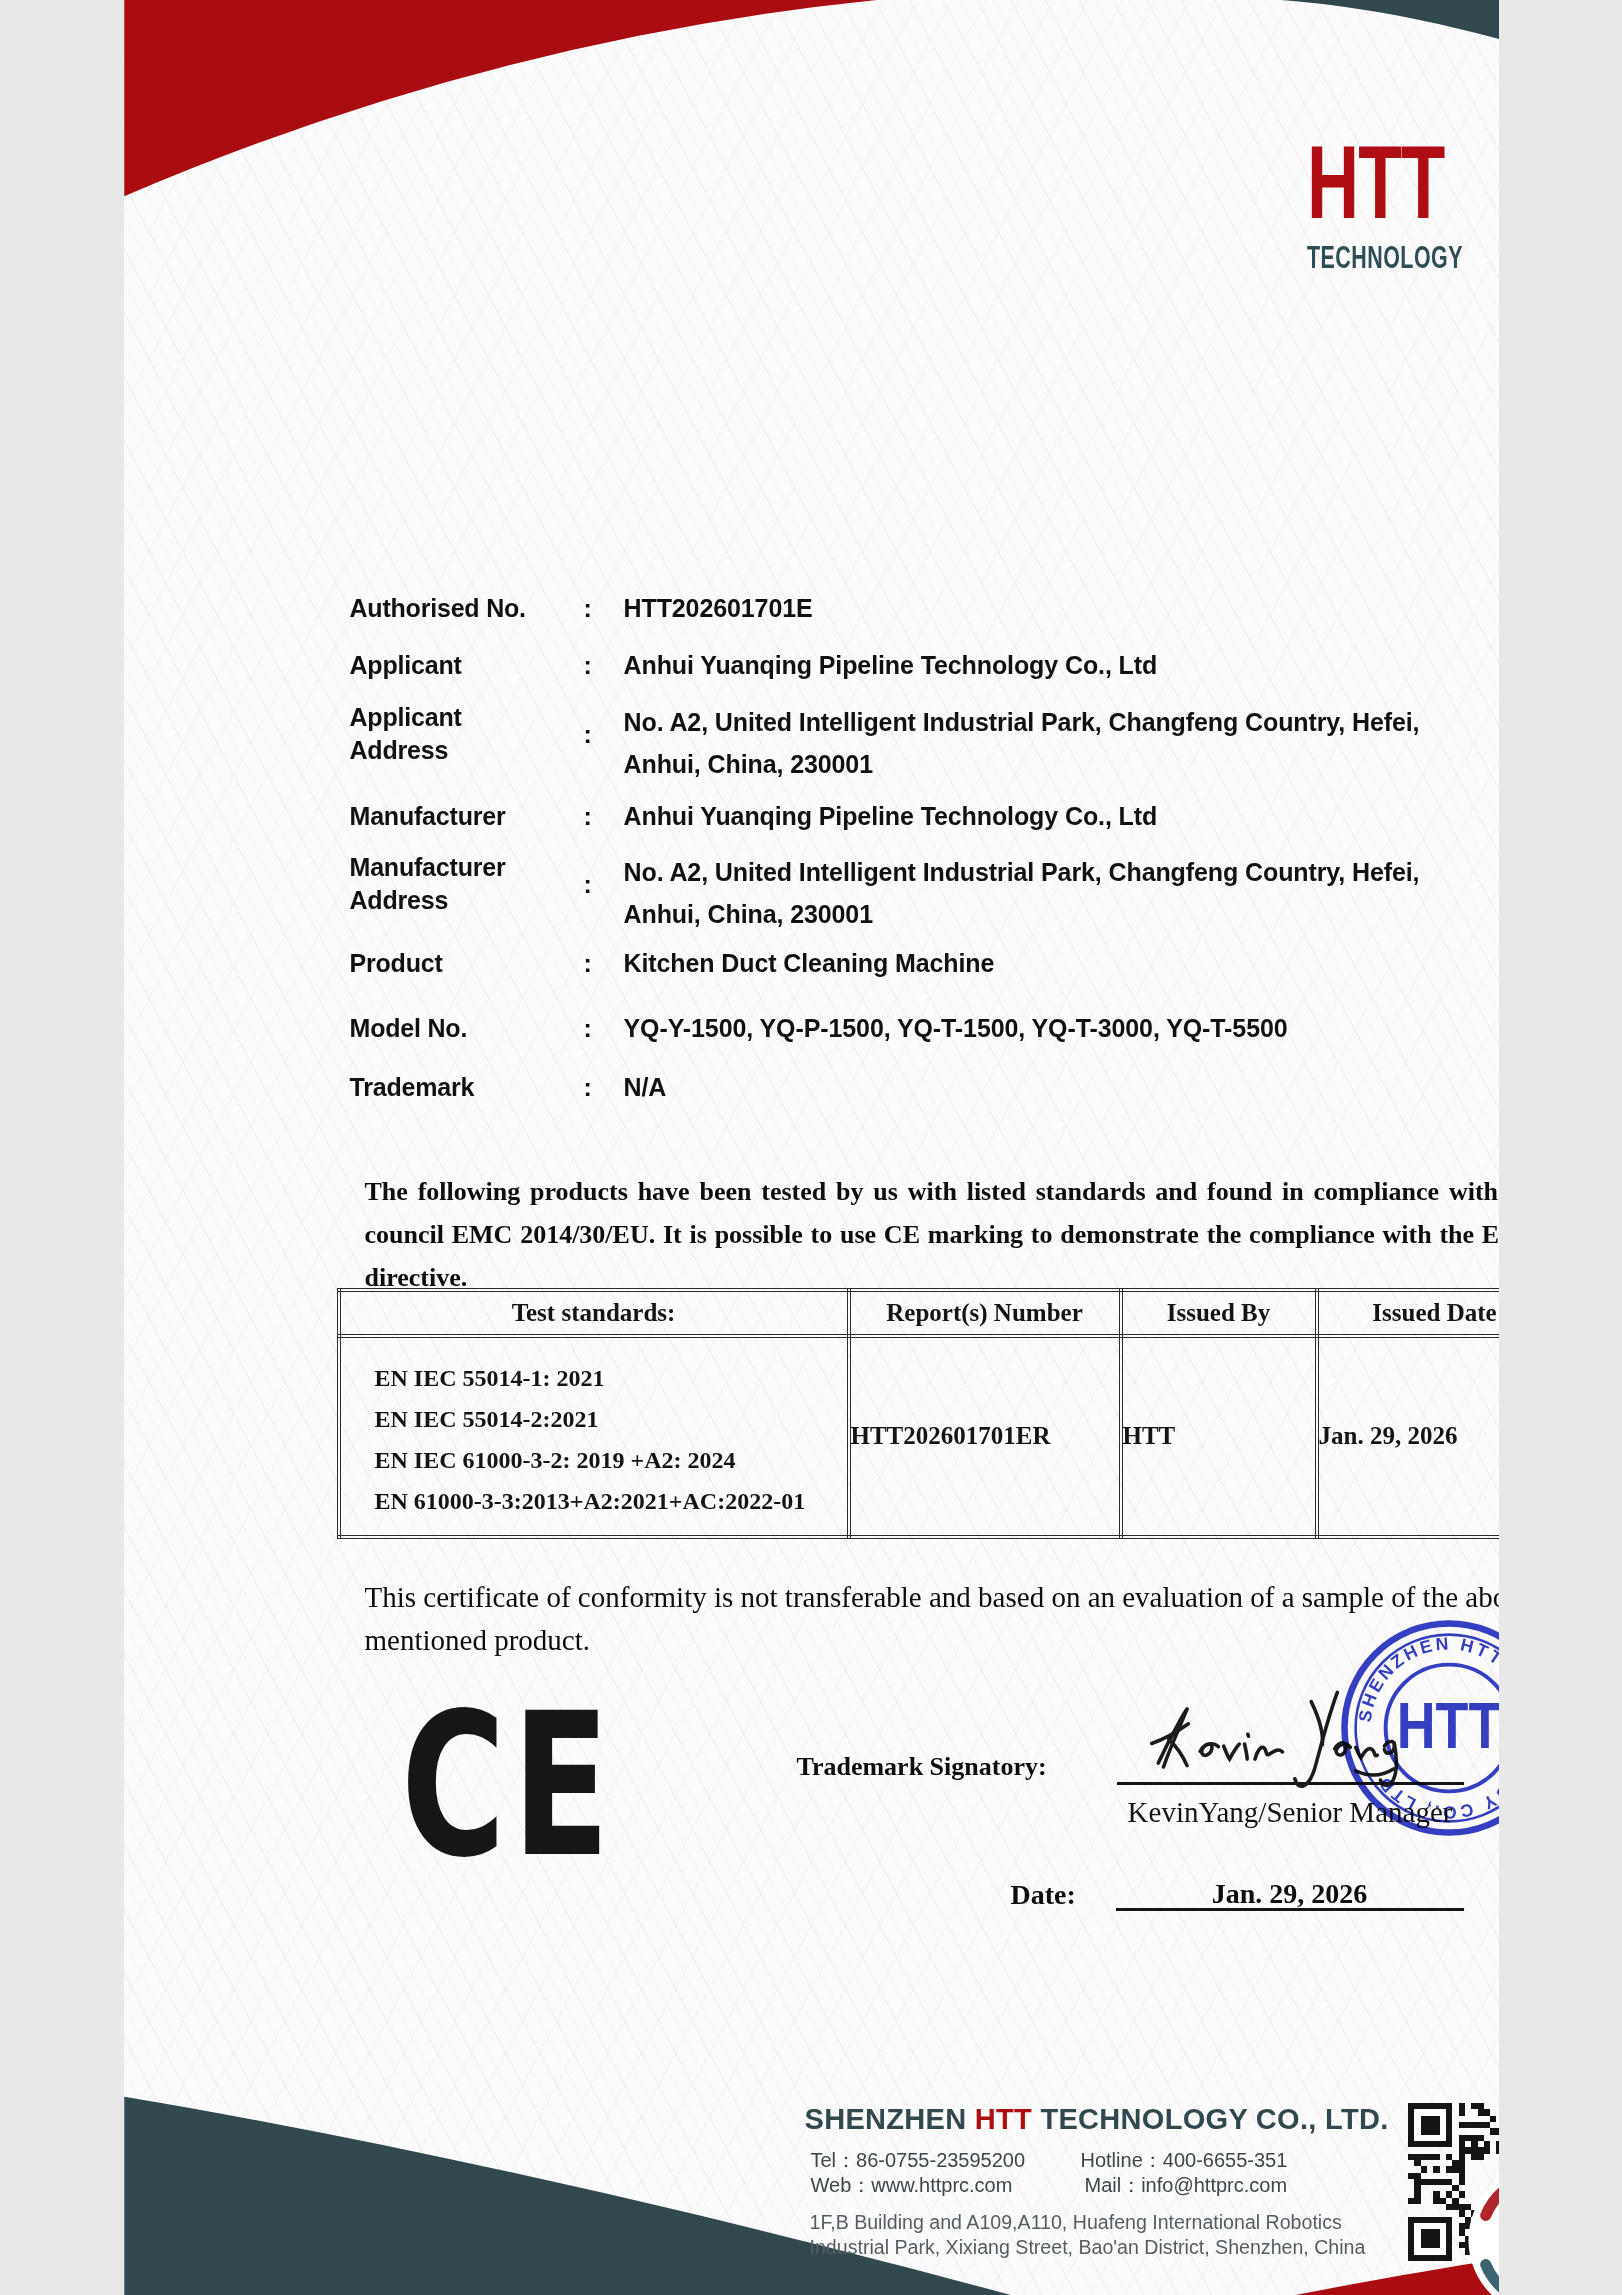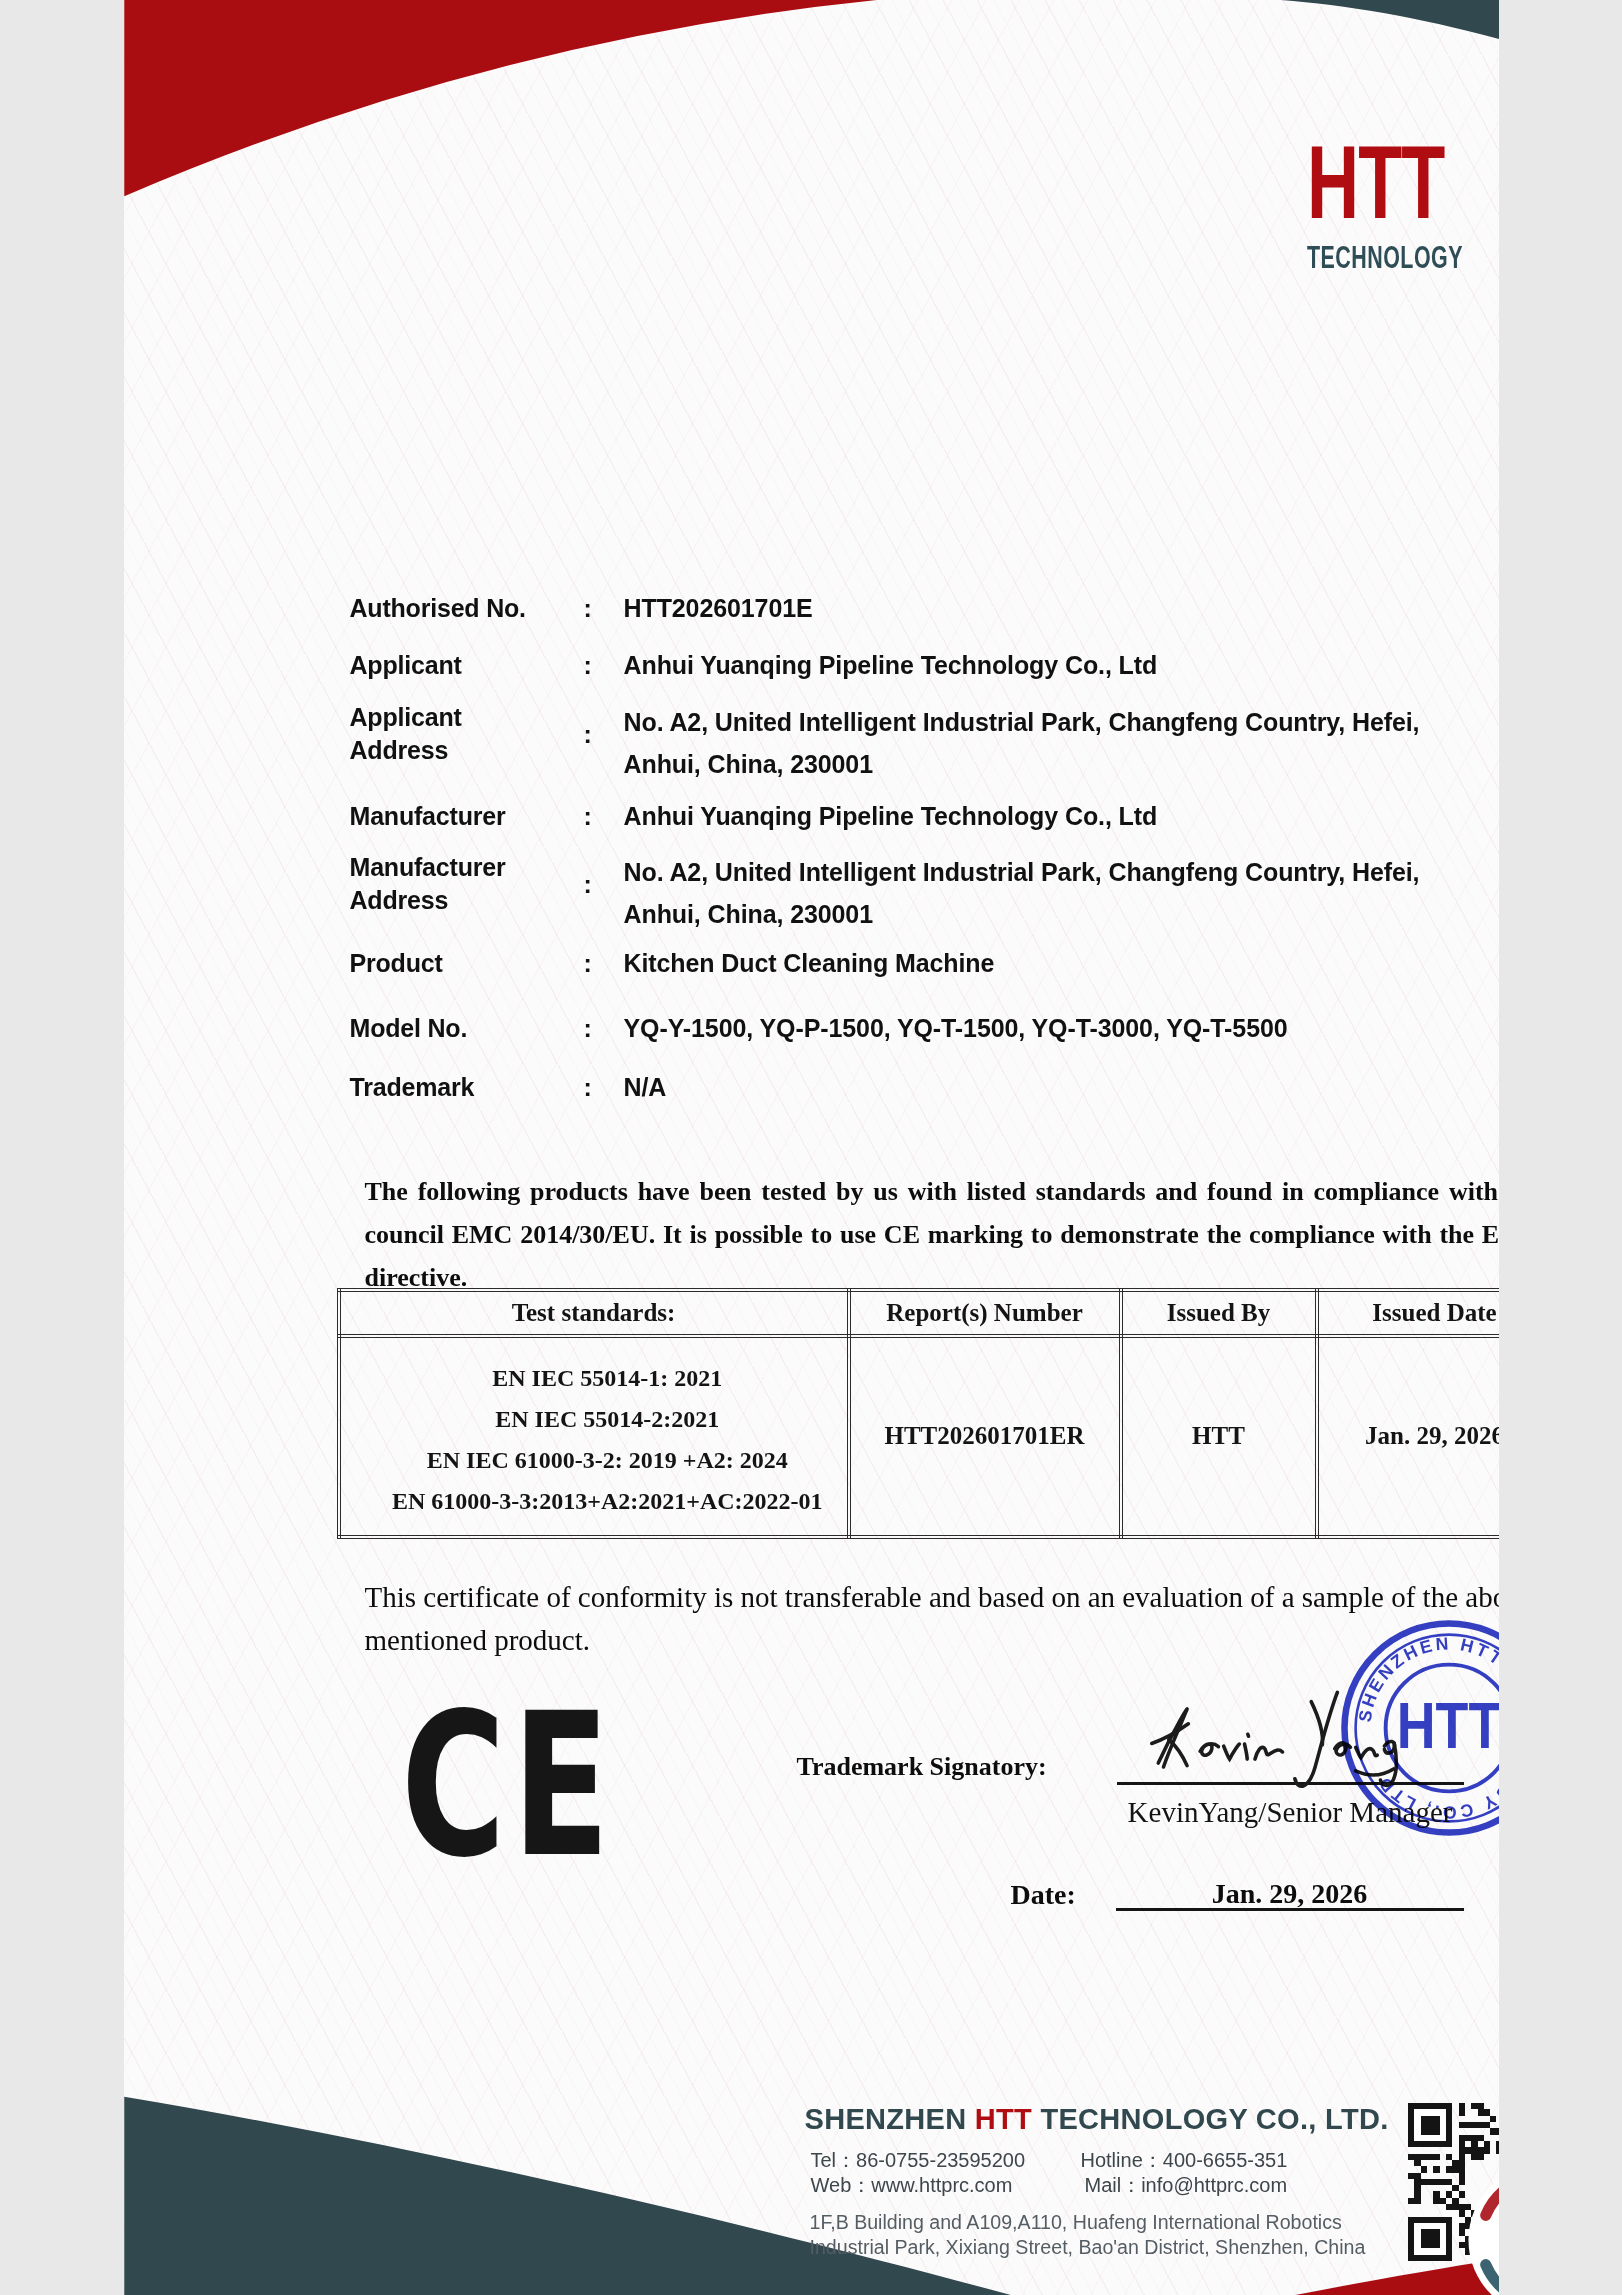--- a/index.html
+++ b/index.html
@@ -73,21 +73,21 @@
   }
 
   
   table.std{
     position:absolute;left:213px;top:1288px;width:1214px;
     border-collapse:collapse;table-layout:fixed;
     font-family:"Liberation Serif", serif;font-weight:bold;color:#141414;
   }
   table.std th, table.std td{border:4.6px double #2b2b2b;}
   table.std th{height:46px;font-size:25px;text-align:center;vertical-align:middle;}
-  table.std td{height:196px;vertical-align:middle;font-size:25px;text-align:center;}
+  table.std td{height:196px;vertical-align:middle;font-size:25px;}
   td.standards{padding:19.6px 6.5px 13px 34px;text-align:left;vertical-align:top;}
   td.standards div{font-size:24px;line-height:41px;white-space:nowrap;}
 
   
   .ce{
     position:absolute;left:277px;top:1687px;
     font-family:"DejaVu Sans", sans-serif;font-weight:bold;font-size:198px;line-height:1;
     letter-spacing:9.2px;color:#161616;transform:scaleX(0.72);transform-origin:left top;
   }
 

